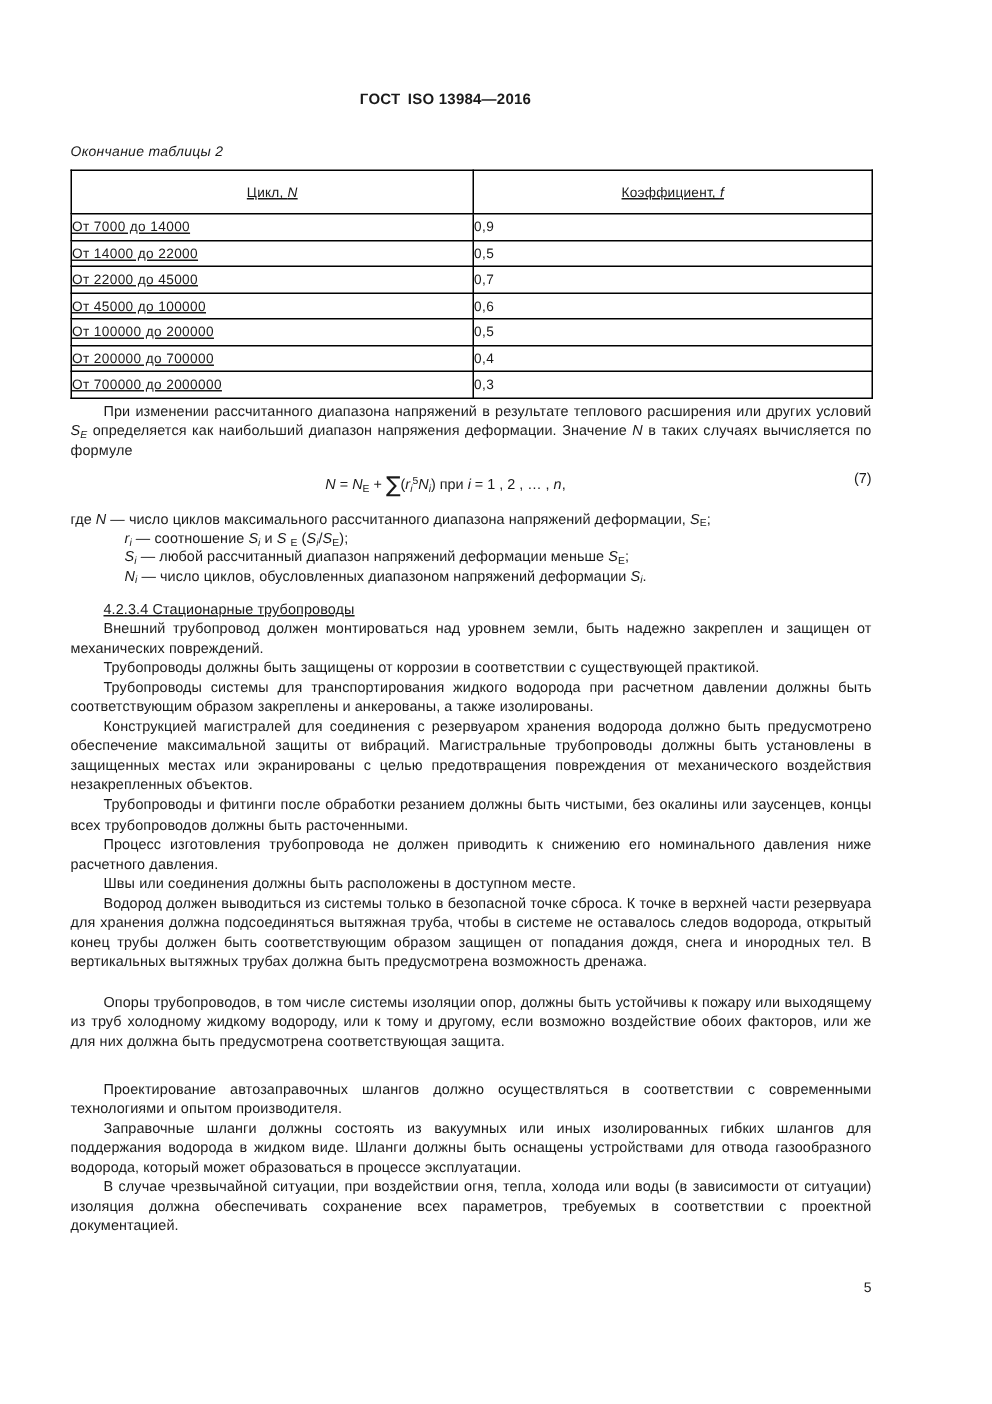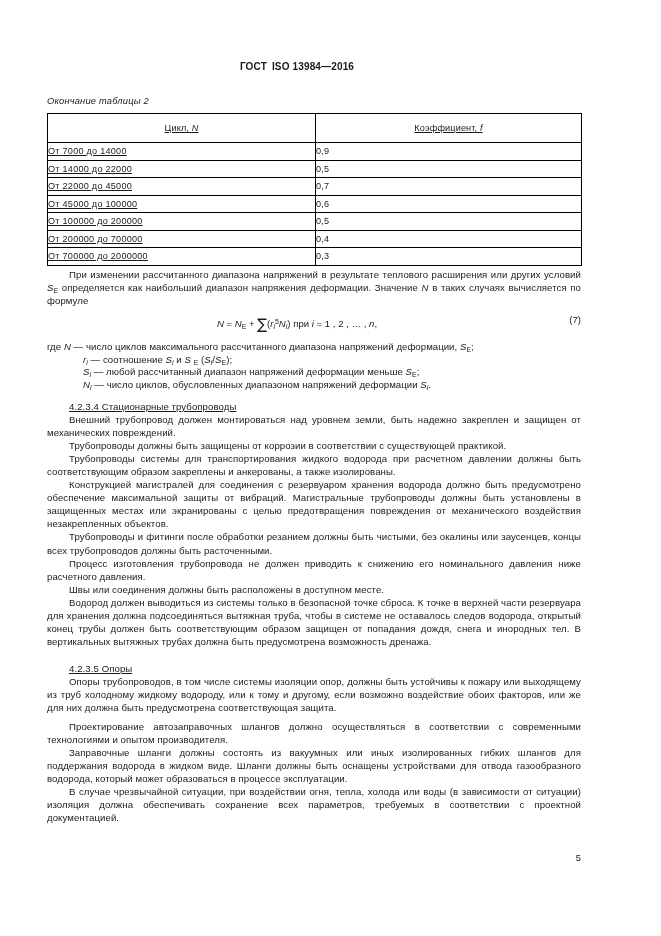--- a/index.html
+++ b/index.html
@@ -261,21 +261,20 @@
       <p class="para indent">Трубопроводы должны быть защищены от коррозии в соответствии с существующей практикой.</p>
       <p class="para indent">Трубопроводы системы для транспортирования жидкого водорода при расчетном давлении должны быть соответствующим образом закреплены и анкерованы, а также изолированы.</p>
       <p class="para indent">Конструкцией магистралей для соединения с резервуаром хранения водорода должно быть предусмотрено обеспечение максимальной защиты от вибраций. Магистральные трубопроводы должны быть установлены в защищенных местах или экранированы с целью предотвращения повреждения от механического воздействия незакрепленных объектов.</p>
       <p class="para indent">Трубопроводы и фитинги после обработки резанием должны быть чистыми, без окалины или заусенцев, концы всех трубопроводов должны быть расточенными.</p>
       <p class="para indent">Процесс изготовления трубопровода не должен приводить к снижению его номинального давления ниже расчетного давления.</p>
       <p class="para indent">Швы или соединения должны быть расположены в доступном месте.</p>
       <p class="para indent">Водород должен выводиться из системы только в безопасной точке сброса. К точке в верхней части резервуара для хранения должна подсоединяться вытяжная труба, чтобы в системе не оставалось следов водорода, открытый конец трубы должен быть соответствующим образом защищен от попадания дождя, снега и инородных тел. В вертикальных вытяжных трубах должна быть предусмотрена возможность дренажа.</p>
     </div>
 
     <div class="block" style="top:662px;">
-      <p class="h-num">4.2.3.5  Опоры</p>
       <p class="para indent">Опоры трубопроводов, в том числе системы изоляции опор, должны быть устойчивы к пожару или выходящему из труб холодному жидкому водороду, или к тому и другому, если возможно воздействие обоих факторов, или же для них должна быть предусмотрена соответствующая защита.</p>
     </div>
 
     <div class="block" style="top:716px;">
       <div style="height:4px;"></div>
       <p class="para indent">Проектирование автозаправочных шлангов должно осуществляться в соответствии с современными технологиями и опытом производителя.</p>
       <p class="para indent">Заправочные шланги должны состоять из вакуумных или иных изолированных гибких шлангов для поддержания водорода в жидком виде. Шланги должны быть оснащены устройствами для отвода газообразного водорода, который может образоваться в процессе эксплуатации.</p>
       <p class="para indent">В случае чрезвычайной ситуации, при воздействии огня, тепла, холода или воды (в зависимости от ситуации) изоляция должна обеспечивать сохранение всех параметров, требуемых в соответствии с проектной документацией.</p>
     </div>
 

